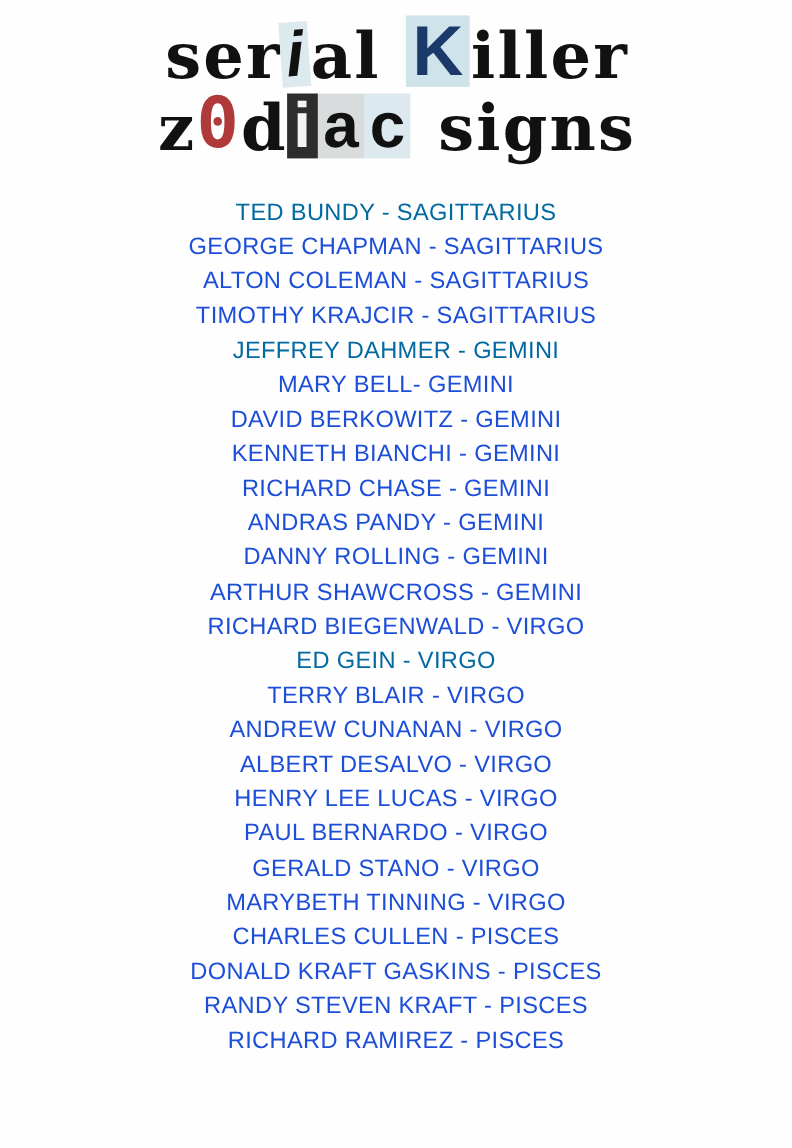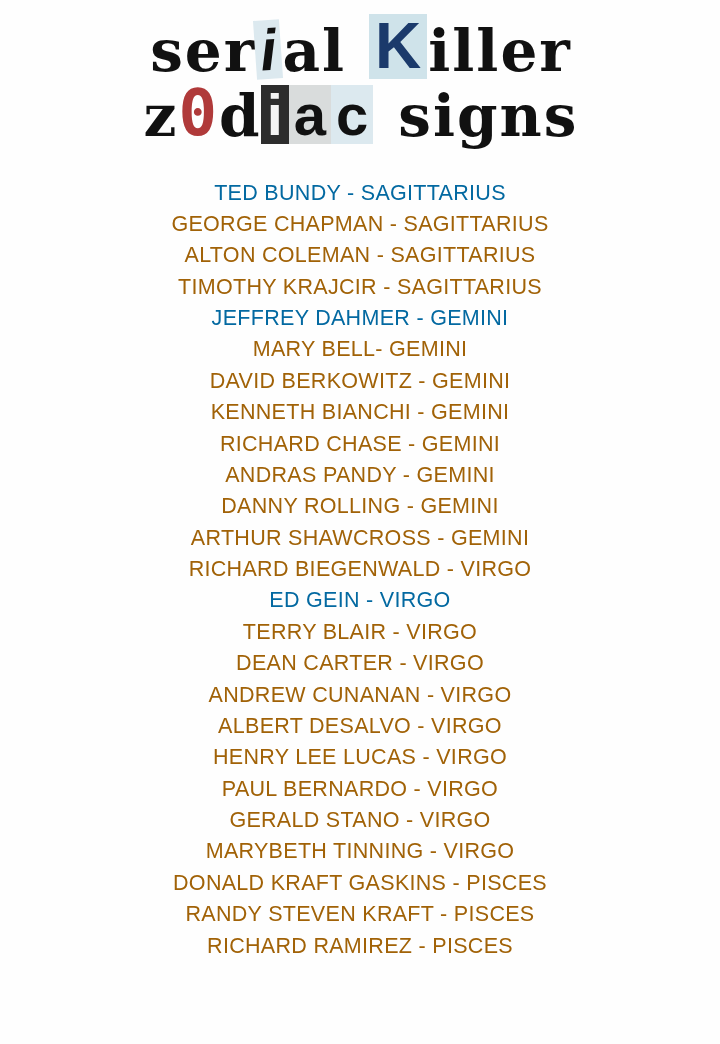--- a/index.html
+++ b/index.html
@@ -79,21 +79,21 @@
 
   
   .list {
     margin-top: 34px;
     text-align: center;
   }
   .entry {
     font-size: 21.5px;
     letter-spacing: 0.3px;
     line-height: 1.46;
-    color: #a16207;
+    color: #1d4ed8;
     font-family: "Liberation Sans", sans-serif;
     white-space: nowrap;
   }
   .entry.highlight {
     color: #0369a1;
   }
 </style>
 </head>
 <body>
 
@@ -140,25 +140,25 @@
       <div class="entry">MARY BELL- GEMINI</div>
       <div class="entry">DAVID BERKOWITZ - GEMINI</div>
       <div class="entry">KENNETH BIANCHI - GEMINI</div>
       <div class="entry">RICHARD CHASE - GEMINI</div>
       <div class="entry">ANDRAS PANDY - GEMINI</div>
       <div class="entry">DANNY ROLLING - GEMINI</div>
       <div class="entry">ARTHUR SHAWCROSS - GEMINI</div>
       <div class="entry">RICHARD BIEGENWALD - VIRGO</div>
       <div class="entry highlight">ED GEIN - VIRGO</div>
       <div class="entry">TERRY BLAIR - VIRGO</div>
-      <div class="entry">DEAN CARTER - VIRGO</div>
       <div class="entry">ANDREW CUNANAN - VIRGO</div>
       <div class="entry">ALBERT DESALVO - VIRGO</div>
       <div class="entry">HENRY LEE LUCAS - VIRGO</div>
       <div class="entry">PAUL BERNARDO - VIRGO</div>
       <div class="entry">GERALD STANO - VIRGO</div>
       <div class="entry">MARYBETH TINNING - VIRGO</div>
+      <div class="entry">CHARLES CULLEN - PISCES</div>
       <div class="entry">DONALD KRAFT GASKINS - PISCES</div>
       <div class="entry">RANDY STEVEN KRAFT - PISCES</div>
       <div class="entry">RICHARD RAMIREZ - PISCES</div>
     </div>
 
 </div>
 
 </body></html>

